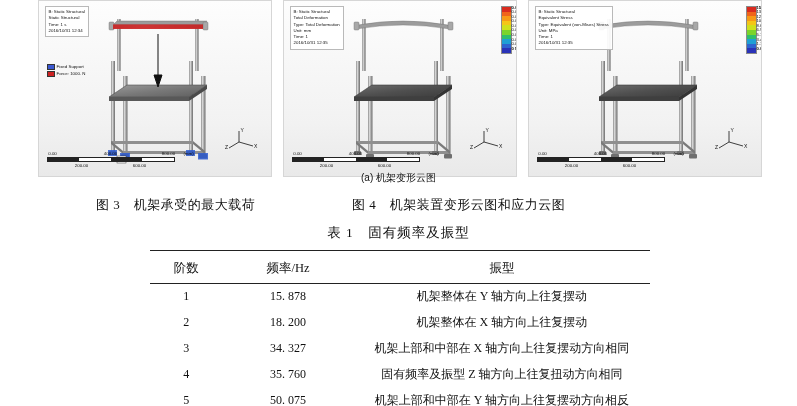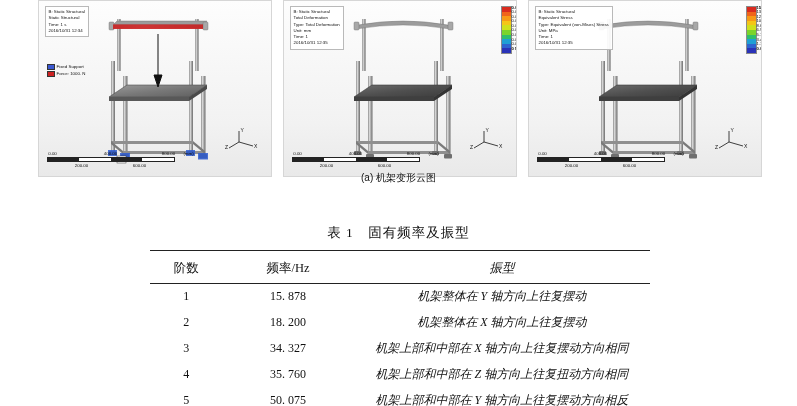--- a/index.html
+++ b/index.html
@@ -218,21 +218,21 @@
   }
   table.freq thead th {
     font-size: 12.5px;
     padding-bottom: 6px;
     padding-top: 9px;
   }
   table.freq thead { border-top: 1.4px solid #222; border-bottom: 0.9px solid #222; }
   table.freq tbody tr:last-child td { border-bottom: 1.4px solid #222; }
   table.freq .c-order { width: 70px; }
   table.freq .c-freq  { width: 130px; font-family: "Liberation Serif", serif; }
-  table.freq .c-mode  { width: 300px; text-align: center; font-style: italic; }
+  table.freq .c-mode  { width: 300px; text-align: center; }
 </style>
 </head>
 <body>
 
 <div class="page">
 
   <div class="figures">
 
     <div class="fig">
       <div class="fig-canvas">
@@ -543,20 +543,22 @@
           <div class="ticks-bot">
             <span class="t" style="left:35px;top:1px">200.00</span>
             <span class="t" style="left:93px;top:1px">600.00</span>
           </div>
         </div>
       </div>
     </div>
   </div>
 
   <div class="caption-row">
+    <div class="cap3">图 3　机架承受的最大载荷</div>
+    <div class="cap4">图 4　机架装置变形云图和应力云图</div>
   </div>
 
   <div class="table-title">表 1　固有频率及振型</div>
 
   <table class="freq">
     <thead>
       <tr>
         <th class="c-order">阶数</th>
         <th class="c-freq">频率/Hz</th>
         <th class="c-mode">振型</th>
@@ -574,21 +576,21 @@
         <td class="c-mode">机架整体在 X 轴方向上往复摆动</td>
       </tr>
       <tr>
         <td class="c-order">3</td>
         <td class="c-freq">34. 327</td>
         <td class="c-mode">机架上部和中部在 X 轴方向上往复摆动方向相同</td>
       </tr>
       <tr>
         <td class="c-order">4</td>
         <td class="c-freq">35. 760</td>
-        <td class="c-mode">机架上部和中部在 Z 轴方向上往复扭动方向相同</td>
+        <td class="c-mode">固有频率及振型 Z 轴方向上往复扭动方向相同</td>
       </tr>
       <tr>
         <td class="c-order">5</td>
         <td class="c-freq">50. 075</td>
         <td class="c-mode">机架上部和中部在 Y 轴方向上往复摆动方向相反</td>
       </tr>
 
     </tbody>
   </table>
 

